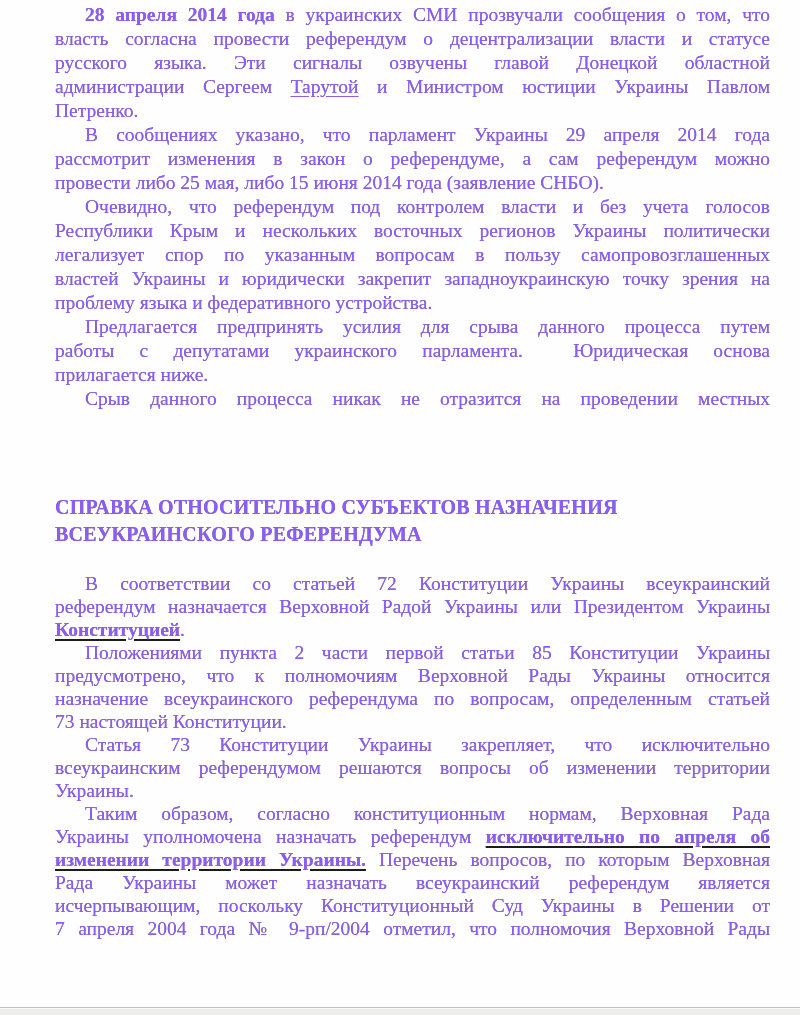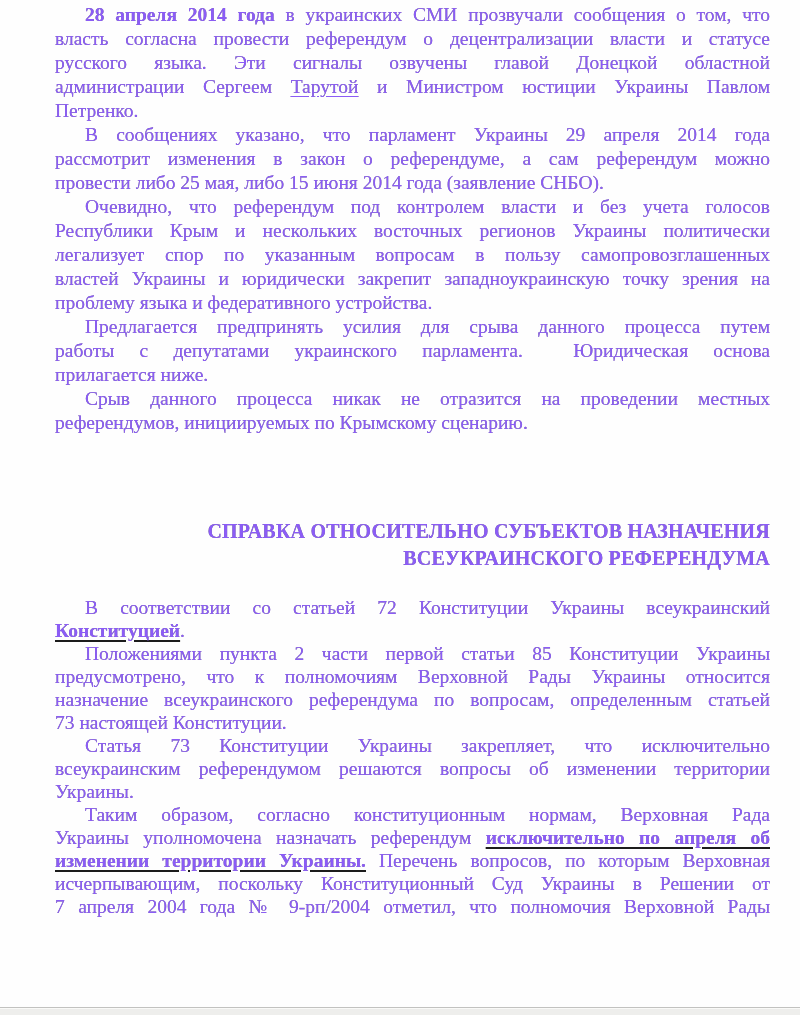--- a/index.html
+++ b/index.html
@@ -39,21 +39,21 @@
     text-decoration-line: underline;
     text-decoration-style: wavy;
     text-decoration-color: #dd7a7a;
     text-decoration-thickness: 1px;
     text-underline-offset: 3px;
     text-decoration: underline;
   }
 
   .heading {
     margin-top: 83px;
-    text-align: right;
+    text-align: left;
     font-weight: bold;
     font-size: 20px;
     letter-spacing: 0.2px;
   }
   .heading .hline {
     line-height: 27px;
     text-shadow: 0 0 0.5px rgba(20,20,20,0.6);
   }
   .sec2 { margin-top: 24px; display: block; }
   .sec1 { display: block; }
@@ -94,49 +94,50 @@
           <div class="line just"><span class="run-normal">властей Украины и юридически закрепит западноукраинскую точку зрения на</span></div>
           <div class="line"><span class="run-normal">проблему языка и федеративного устройства.</span></div>
         </div>
         <div class="para">
           <div class="line ind just"><span class="run-normal">Предлагается предпринять усилия для срыва данного процесса путем</span></div>
           <div class="line just"><span class="run-normal">работы с депутатами украинского парламента.&nbsp; Юридическая основа</span></div>
           <div class="line"><span class="run-normal">прилагается ниже.</span></div>
         </div>
         <div class="para">
           <div class="line ind just"><span class="run-normal">Срыв данного процесса никак не отразится на проведении местных</span></div>
-          <div class="line"><span class="run-normal">референдумов, инициируемых по Крымскому сценарию.</span></div>
         </div>
       </section>
 
     <div class="heading">
       <div class="hline">СПРАВКА ОТНОСИТЕЛЬНО СУБЪЕКТОВ НАЗНАЧЕНИЯ</div>
       <div class="hline">ВСЕУКРАИНСКОГО РЕФЕРЕНДУМА</div>
     </div>
 
     <section class="sec2">
         <div class="para">
           <div class="line ind just"><span class="run-normal">В соответствии со статьей 72 Конституции Украины всеукраинский</span></div>
+          <div class="line just"><span class="run-normal">референдум назначается Верховной Радой Украины или Президентом Украины</span></div>
           <div class="line"><span class="run-bold-underline">Конституцией</span><span class="run-normal">.</span></div>
         </div>
         <div class="para">
           <div class="line ind just"><span class="run-normal">Положениями пункта 2 части первой статьи 85 Конституции Украины</span></div>
           <div class="line just"><span class="run-normal">предусмотрено, что к полномочиям Верховной Рады Украины относится</span></div>
           <div class="line just"><span class="run-normal">назначение всеукраинского референдума по вопросам, определенным статьей</span></div>
           <div class="line"><span class="run-normal">73 настоящей Конституции.</span></div>
         </div>
         <div class="para">
           <div class="line ind just"><span class="run-normal">Статья 73 Конституции Украины закрепляет, что исключительно</span></div>
           <div class="line just"><span class="run-normal">всеукраинским референдумом решаются вопросы об изменении территории</span></div>
           <div class="line"><span class="run-normal">Украины.</span></div>
         </div>
         <div class="para">
           <div class="line ind just"><span class="run-normal">Таким образом, согласно конституционным нормам, Верховная Рада</span></div>
           <div class="line just"><span class="run-normal">Украины уполномочена назначать референдум </span><span class="run-bold-underline">исключительно по апреля об</span></div>
           <div class="line just"><span class="run-bold-underline">изменении территории Украины.</span><span class="run-normal"> Перечень вопросов, по которым Верховная</span></div>
+          <div class="line just"><span class="run-normal">Рада Украины может назначать всеукраинский референдум является</span></div>
           <div class="line just"><span class="run-normal">исчерпывающим, поскольку Конституционный Суд Украины в Решении от</span></div>
           <div class="line just"><span class="run-normal">7 апреля 2004 года № 9-рп/2004 отметил, что полномочия Верховной Рады</span></div>
         </div>
       </section>
 
   </div>
 
   <div class="bottom-bar"></div>
 </div>
 

